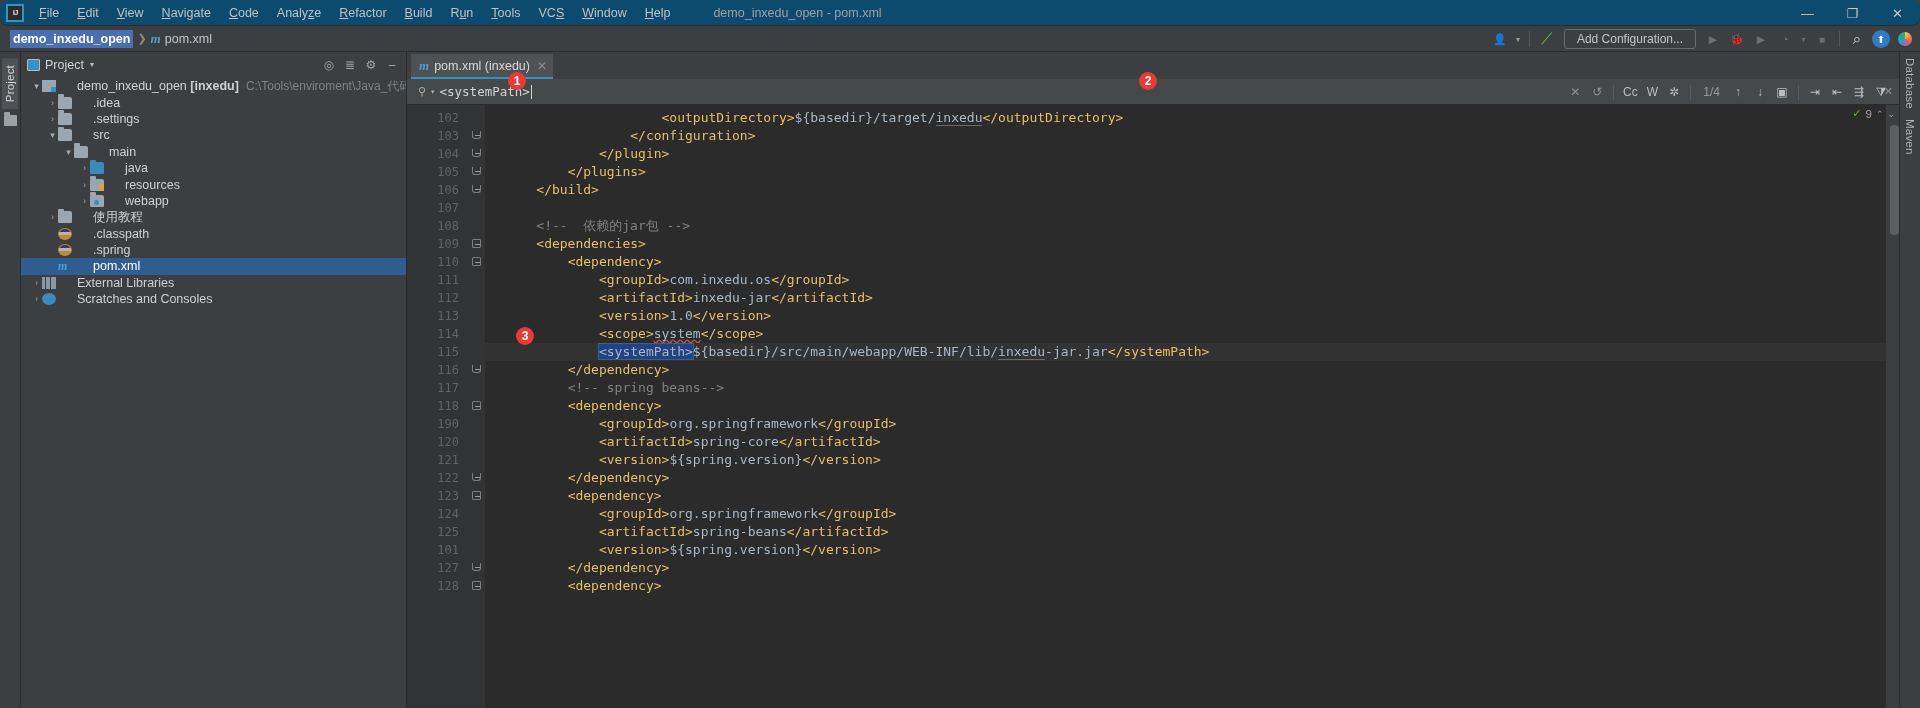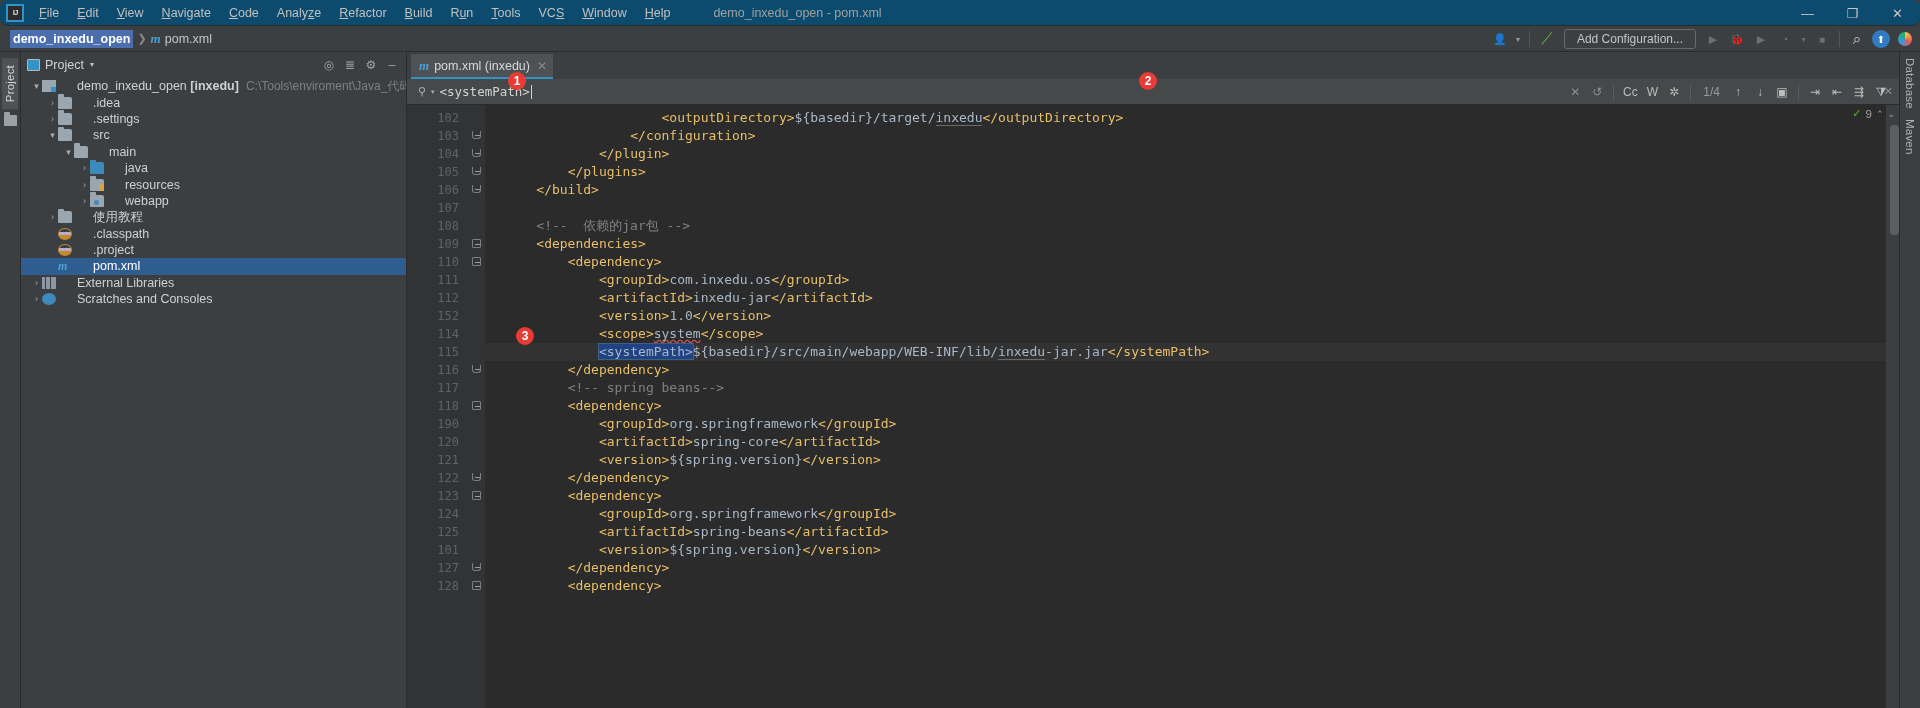--- a/index.html
+++ b/index.html
@@ -410,21 +410,21 @@
           <div class="trow">
             <span style="display: inline-block; flex: 0 0 26px;"></span>
             <span class="arrow none">›</span>
             <span class="ficon f-eclipse"></span>
             <span class="tlabel">.classpath</span>
           </div>
           <div class="trow">
             <span style="display: inline-block; flex: 0 0 26px;"></span>
             <span class="arrow none">›</span>
             <span class="ficon f-eclipse"></span>
-            <span class="tlabel">.project</span>
+            <span class="tlabel">.spring</span>
           </div>
           <div class="trow sel">
             <span style="display: inline-block; flex: 0 0 26px;"></span>
             <span class="arrow none">›</span>
             <span class="ficon f-xml-m" style="width: 14px; flex: 0 0 14px; margin-right: 4px;">m</span>
             <span class="tlabel">pom.xml</span>
           </div>
           <div class="trow">
             <span style="display: inline-block; flex: 0 0 10px;"></span>
             <span class="arrow">›</span>
@@ -484,21 +484,21 @@
             <div class="gline">103</div>
             <div class="gline">104</div>
             <div class="gline">105</div>
             <div class="gline">106</div>
             <div class="gline">107</div>
             <div class="gline">108</div>
             <div class="gline">109</div>
             <div class="gline">110</div>
             <div class="gline">111</div>
             <div class="gline">112</div>
-            <div class="gline">152</div>
+            <div class="gline">113</div>
             <div class="gline">114</div>
             <div class="gline">115</div>
             <div class="gline">116</div>
             <div class="gline">117</div>
             <div class="gline">118</div>
             <div class="gline">190</div>
             <div class="gline">120</div>
             <div class="gline">121</div>
             <div class="gline">122</div>
             <div class="gline">123</div>

